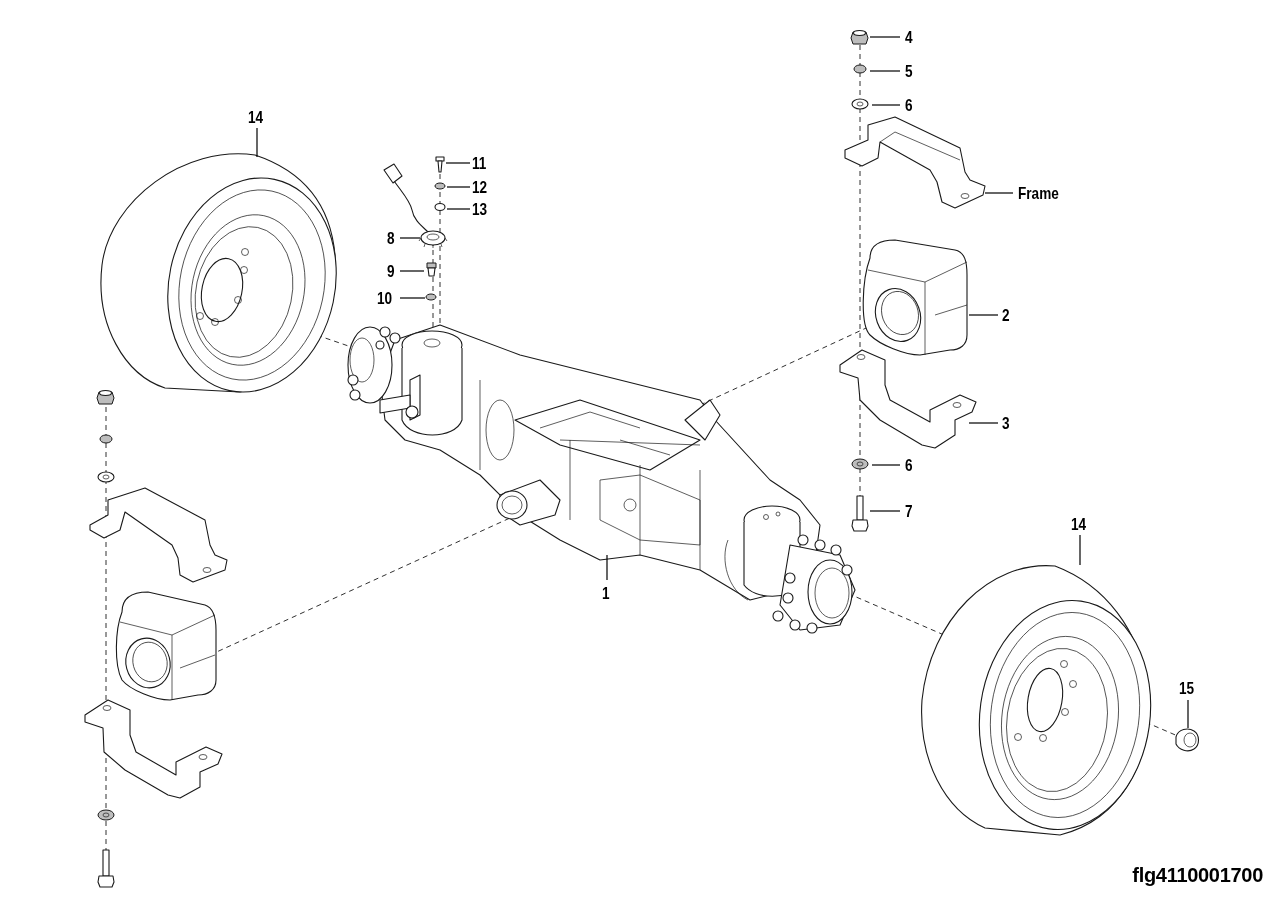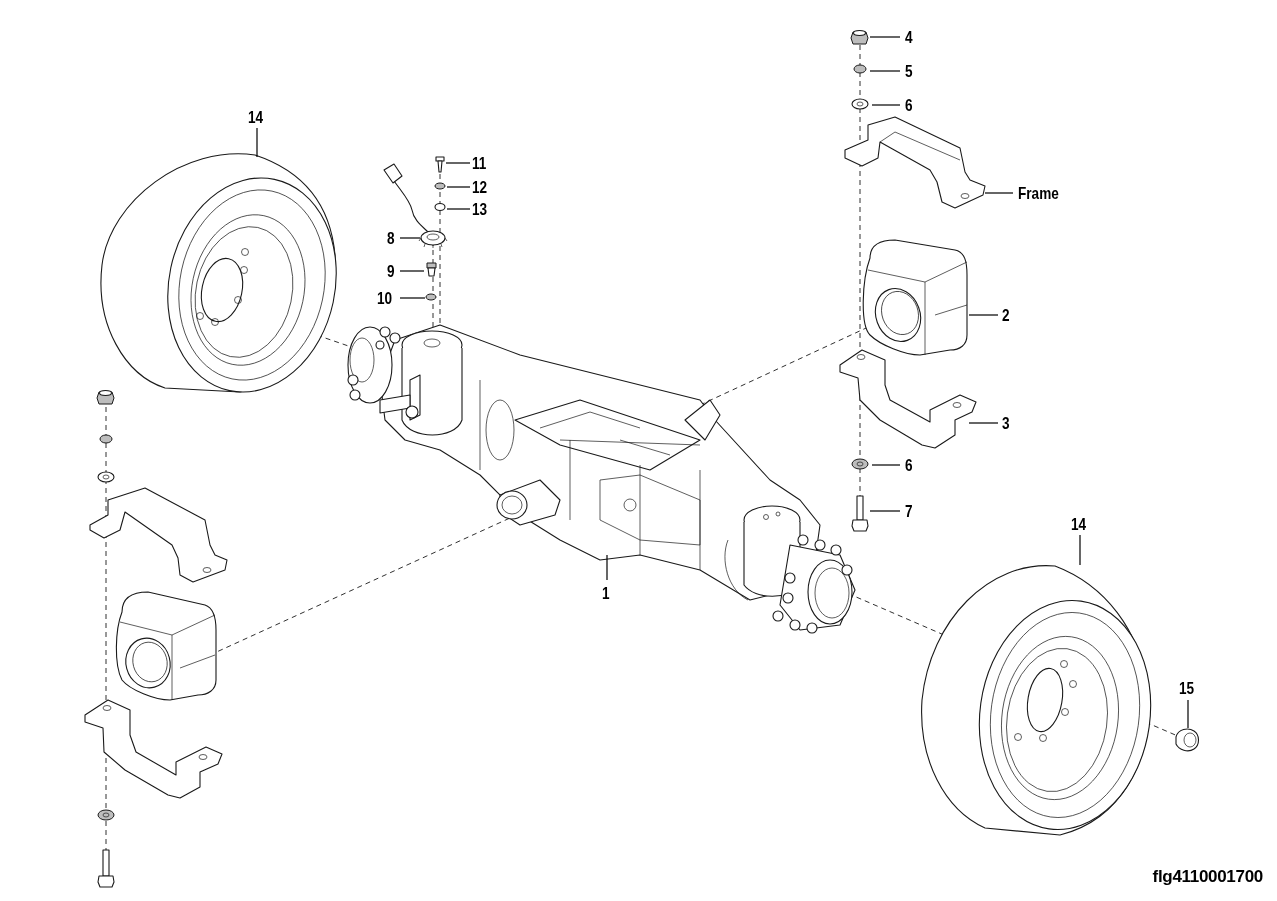--- a/index.html
+++ b/index.html
@@ -6,21 +6,21 @@
   body { width: 1277px; height: 901px; position: relative; overflow: hidden;
          font-family: "Liberation Sans", sans-serif; }
   svg { position: absolute; left: 0; top: 0; }
   .ln { fill: none; stroke: #1a1a1a; stroke-width: 1.1; stroke-linejoin: round; stroke-linecap: round; }
   .lnf { fill: #ffffff; stroke: #1a1a1a; stroke-width: 1.1; stroke-linejoin: round; }
   .thin { fill: none; stroke: #1a1a1a; stroke-width: 0.7; }
   .dash { fill: none; stroke: #1a1a1a; stroke-width: 0.9; stroke-dasharray: 5 4; }
   .leader { stroke: #000; stroke-width: 1.2; }
   .lbl { font-family: "Liberation Sans", sans-serif; font-weight: bold; font-size: 16px; fill: #000;
          transform: scaleX(0.85); transform-box: fill-box; transform-origin: left center; }
-  .figid { position: absolute; right: 14px; bottom: 14px; font-weight: bold; font-size: 17px;
+  .figid { position: absolute; right: 14px; bottom: 14px; font-weight: bold; font-size: 20px;
            color: #000; letter-spacing: -0.3px; }
   .grey { fill: #bdbdbd; stroke: #1a1a1a; stroke-width: 1; }
 </style>
 </head>
 <body>
 
 <svg width="1277" height="901" viewBox="0 0 1277 901">
 
   <g>
 

